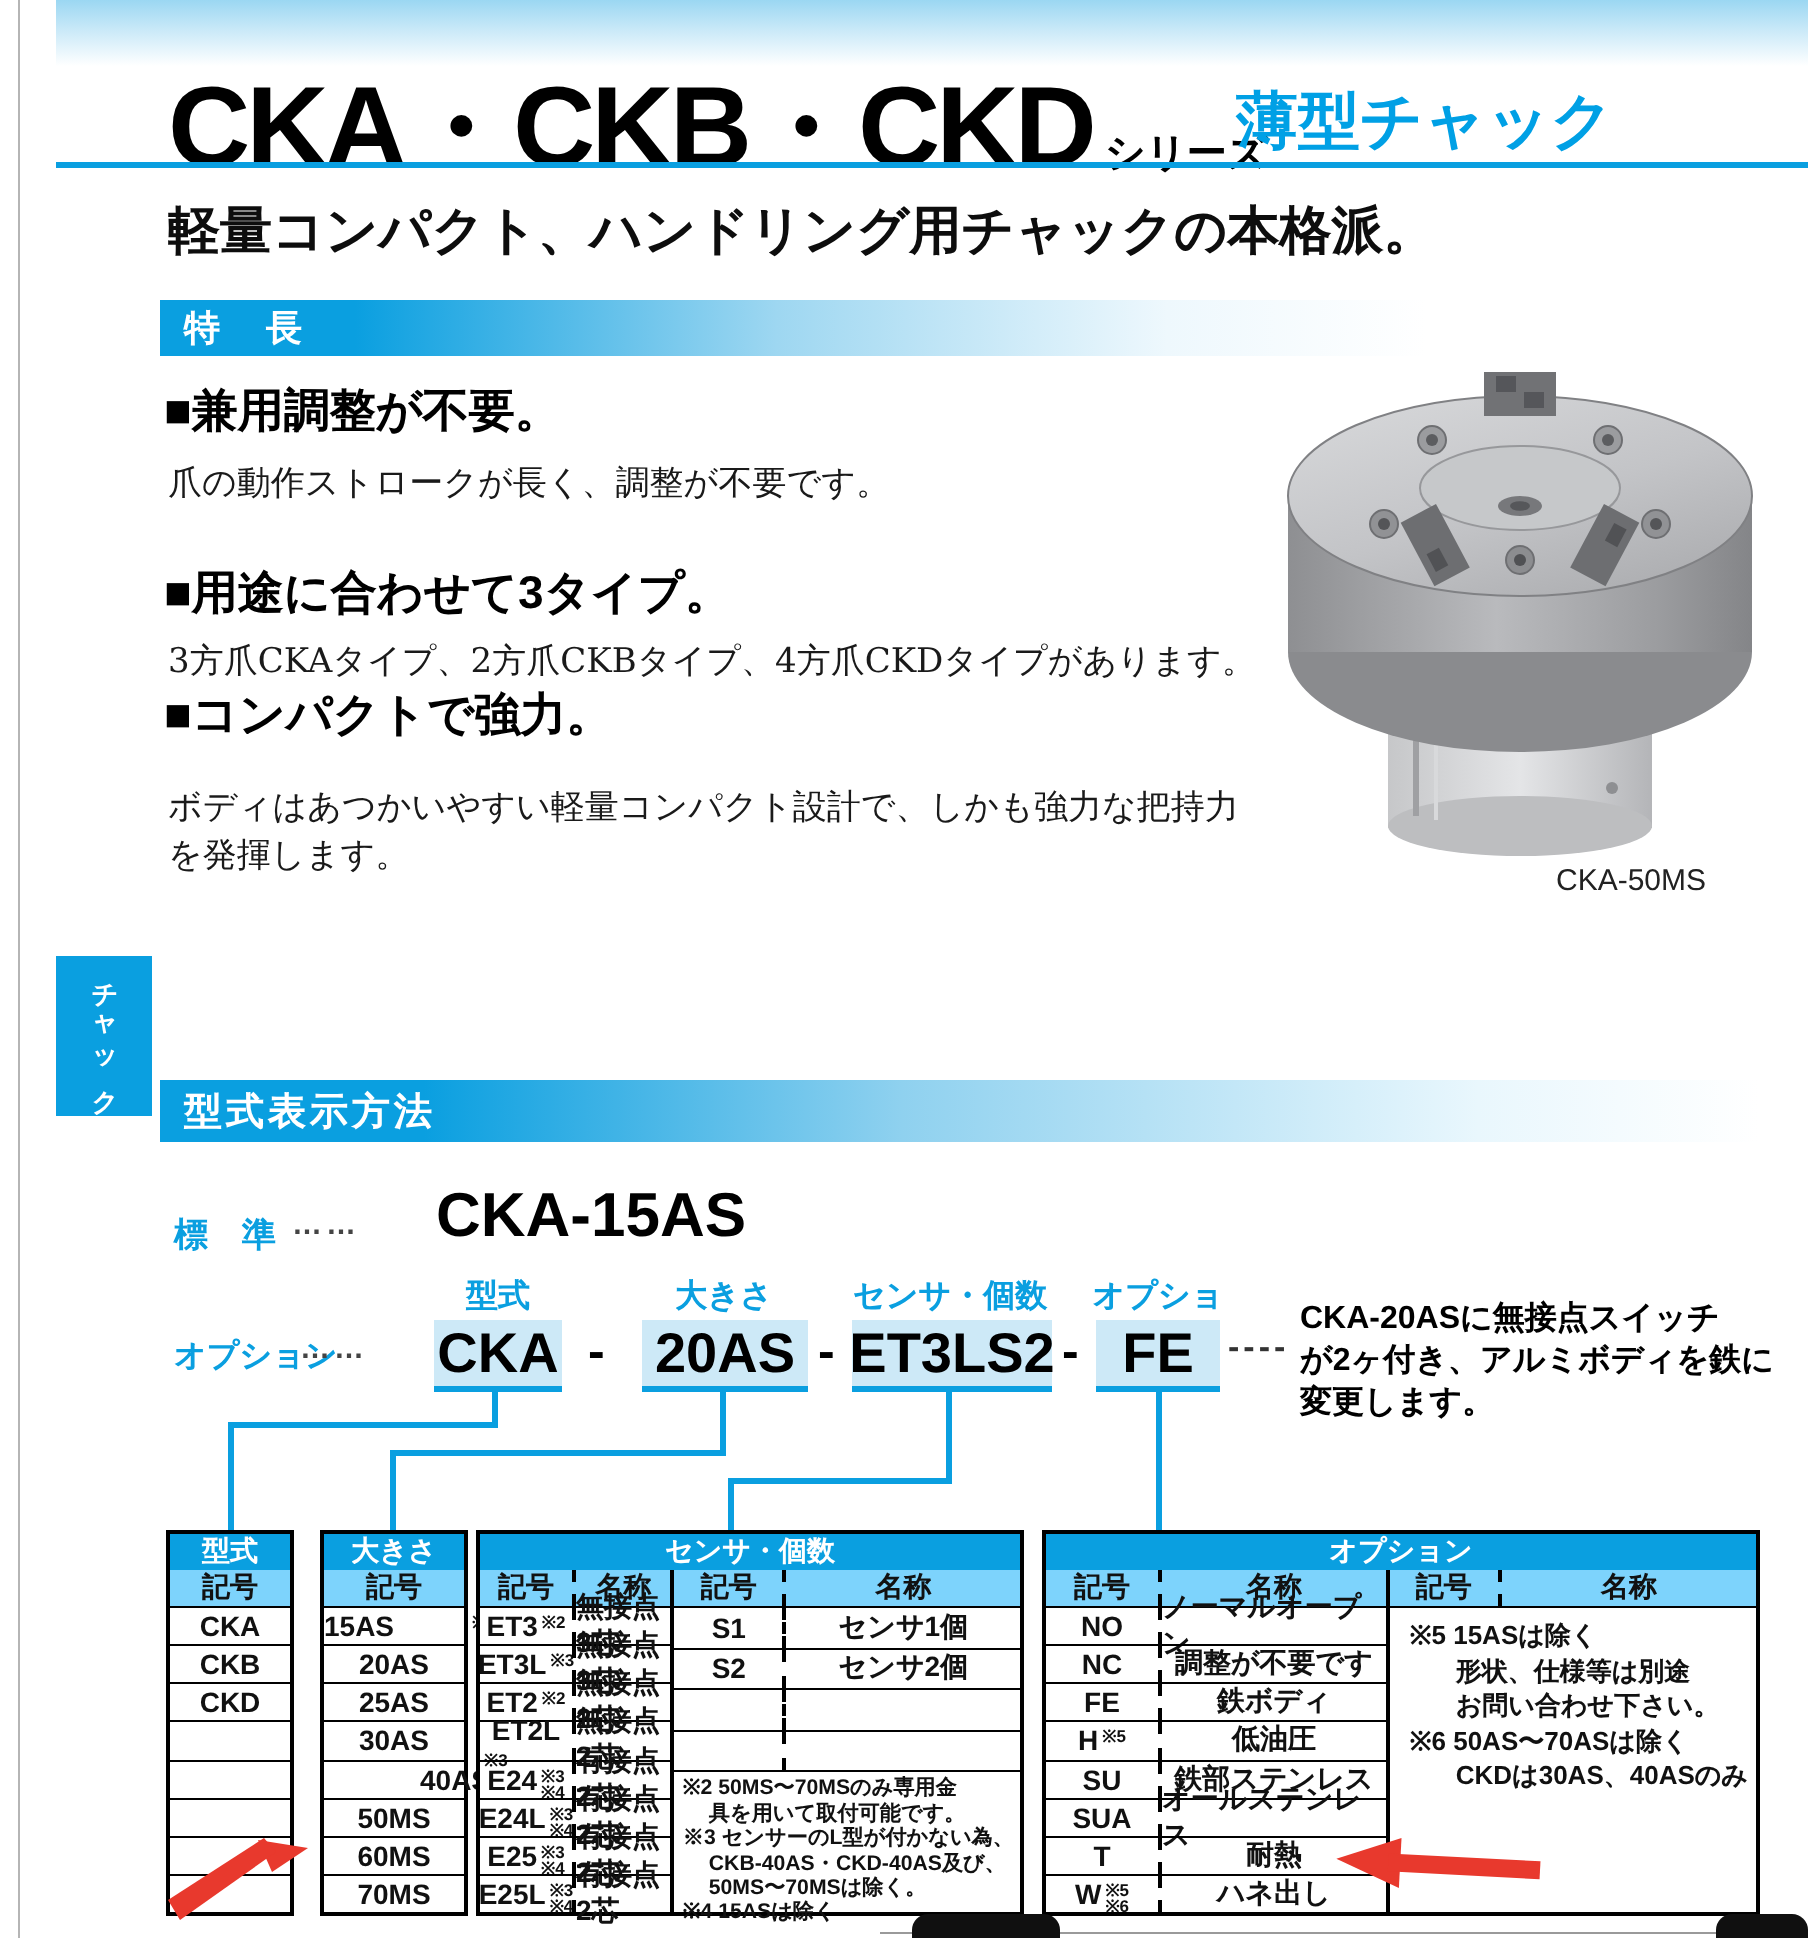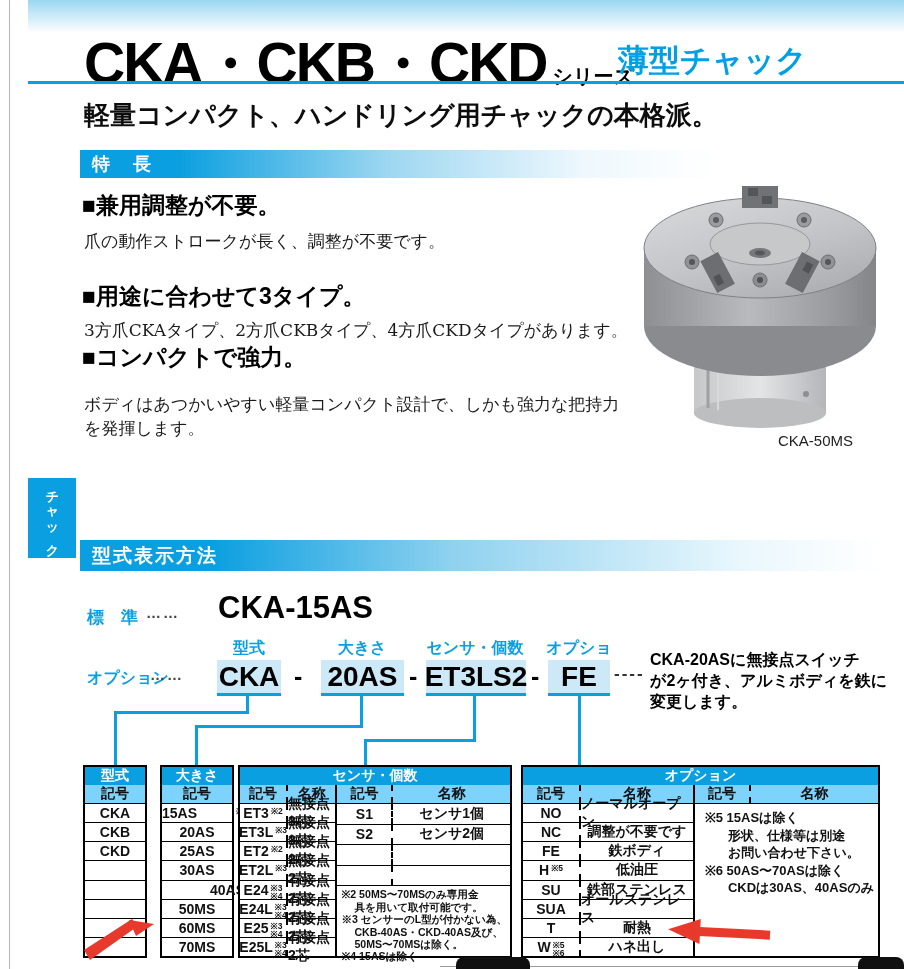--- a/index.html
+++ b/index.html
@@ -292,21 +292,21 @@
         <div class="grow">
             <span class="cell" style="width:46px;">
               <span>ET2</span>
               <span class="sups">
                 <i>※2</i>
               </span>
             </span>
             <span class="cell dashL" style="flex:1;">無接点2芯</span>
           </div>
         <div class="grow">
-            <span class="cell" style="width:46px;">
+            <span class="cell" style="width:46px;flex-direction:column;">
               <span>ET2L</span>
               <span class="sups">
                 <i>※3</i>
               </span>
             </span>
             <span class="cell dashL" style="flex:1;">無接点2芯</span>
           </div>
         <div class="grow">
             <span class="cell" style="width:46px;">
               <span>E24</span>

